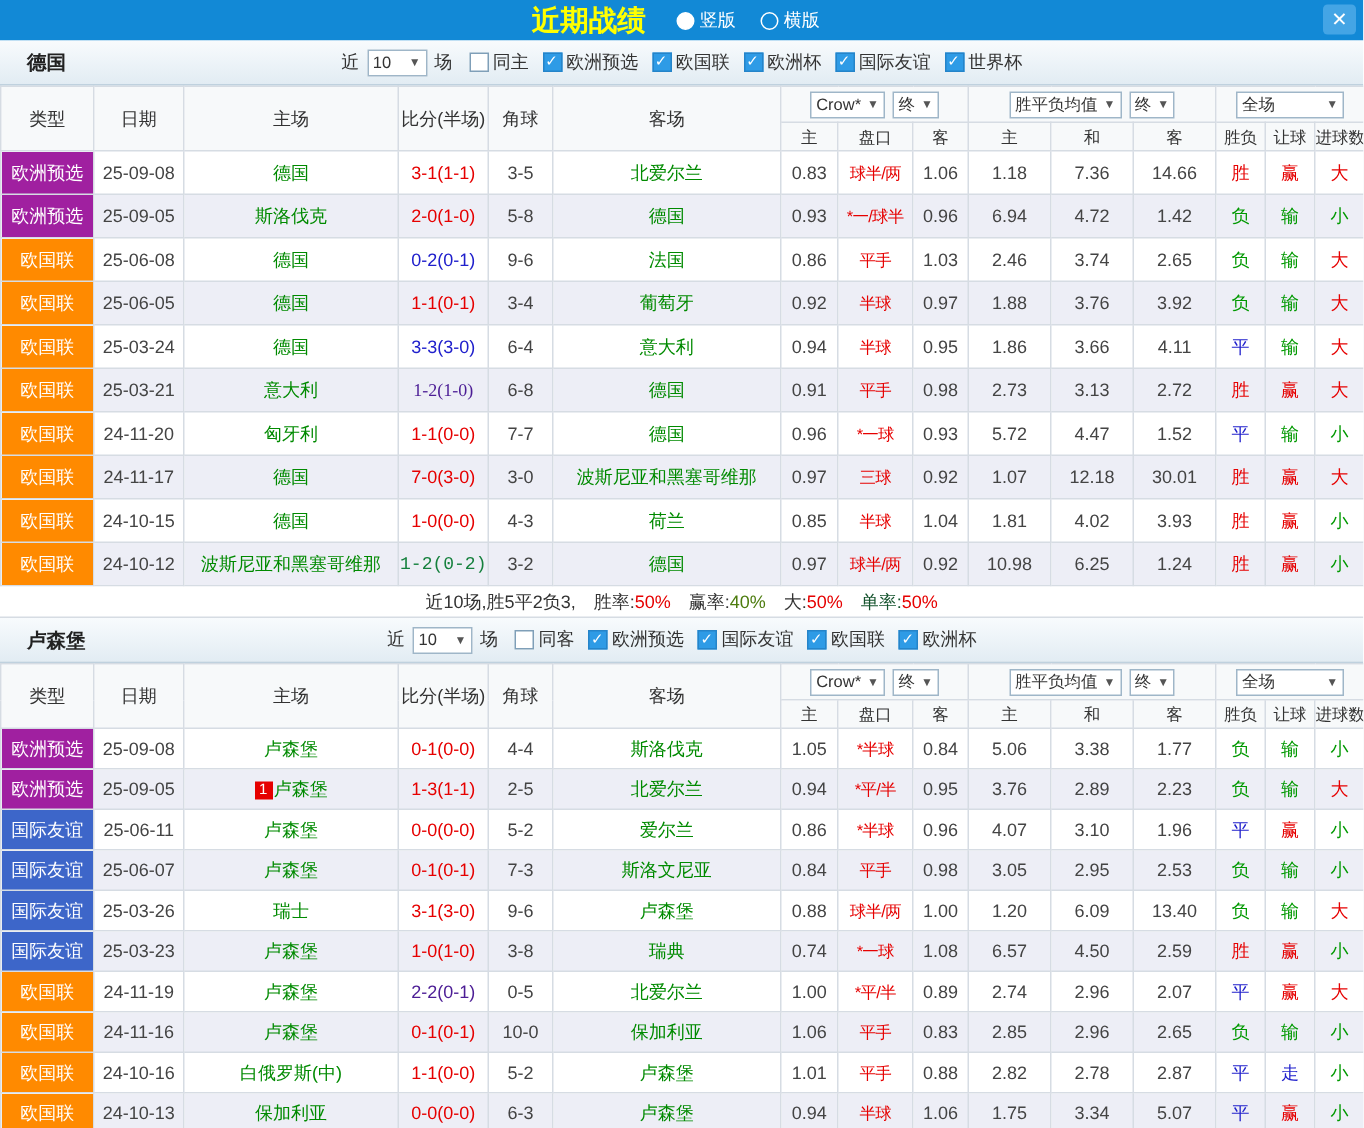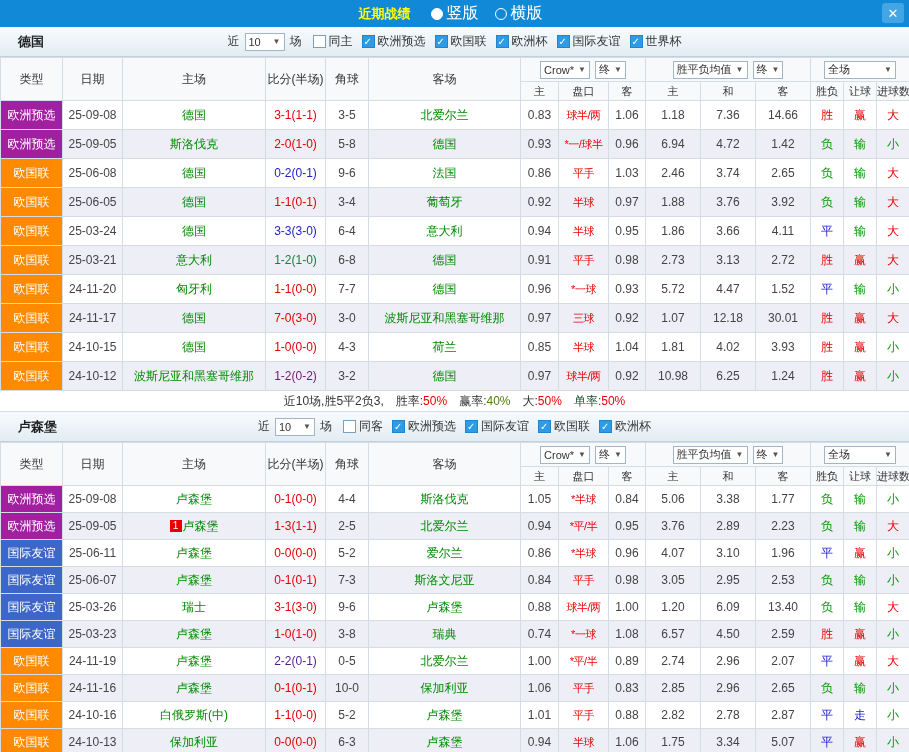--- a/index.html
+++ b/index.html
@@ -2,22 +2,22 @@
 <html><head>
 <meta charset="utf-8">
 <style>
   * { margin:0; padding:0; box-sizing:border-box; }
   html,body { width:909px; height:752px; overflow:hidden; background:#fff; }
   body { font-family:"Liberation Sans","DejaVu Sans",sans-serif; font-size:12px; color:#333; }
   .app { width:909px; height:752px; overflow:hidden; position:relative; background:#fff; }
 
   
   .titlebar { height:27px; background:#1289D6; display:flex; align-items:center; justify-content:center; position:relative; }
-  .title { color:#FFFF00; font-weight:bold; font-size:13px; margin-right:12px; }
-  .radio { color:#fff; display:inline-flex; align-items:center; gap:4px; margin:0 8px; cursor:pointer; font-size:16px; }
+  .title { color:#FFFF00; font-weight:bold; font-size:19px; margin-right:12px; }
+  .radio { color:#fff; display:inline-flex; align-items:center; gap:4px; margin:0 8px; cursor:pointer; font-size:12px; }
   .radio .dot { width:12px; height:12px; border:1px solid #fff; border-radius:50%; display:inline-block; background:transparent; }
   .radio.selected .dot { background:#fff; }
   .close-btn { position:absolute; right:5px; top:3px; width:22px; height:20px; background:#44A5E5; color:#fff;
                font-weight:bold; font-size:13px; display:flex; align-items:center; justify-content:center;
                border-radius:3px; cursor:pointer; }
 
   
   .section-bar { height:30px; background:linear-gradient(#F8FBFD,#E2ECF3); border-bottom:1px solid #BFD1DE;
                  display:flex; align-items:center; position:relative; }
   .team-name { position:absolute; left:18px; font-weight:bold; color:#222; font-size:13px; }
@@ -265,21 +265,21 @@
               <td>3.66</td>
               <td>4.11</td>
               <td style="color: rgb(32, 32, 204);">平</td>
               <td style="color: rgb(0, 153, 0);">输</td>
               <td style="color: rgb(230, 0, 0);">大</td>
             </tr>
             <tr class="alt">
               <td class="type-cell" style="background: rgb(255, 138, 0);">欧国联</td>
               <td>25-03-21</td>
               <td class="team-cell"><span>意大利</span></td>
-              <td style="color: #15803d;">1-2(1-0)</td>
+              <td style="color: #4c1d95; font-family: Liberation Serif, serif;">1-2(1-0)</td>
               <td>6-8</td>
               <td class="team-cell">德国</td>
               <td>0.91</td>
               <td class="hcp-cell">平手</td>
               <td>0.98</td>
               <td>2.73</td>
               <td>3.13</td>
               <td>2.72</td>
               <td style="color: rgb(230, 0, 0);">胜</td>
               <td style="color: rgb(230, 0, 0);">赢</td>
@@ -333,21 +333,21 @@
               <td>4.02</td>
               <td>3.93</td>
               <td style="color: rgb(230, 0, 0);">胜</td>
               <td style="color: rgb(230, 0, 0);">赢</td>
               <td style="color: rgb(0, 153, 0);">小</td>
             </tr>
             <tr class="alt">
               <td class="type-cell" style="background: rgb(255, 138, 0);">欧国联</td>
               <td>24-10-12</td>
               <td class="team-cell"><span>波斯尼亚和黑塞哥维那</span></td>
-              <td style="color: #701a75;">1-2(0-2)</td>
+              <td style="color: #15803d; font-family: Liberation Mono, monospace;">1-2(0-2)</td>
               <td>3-2</td>
               <td class="team-cell">德国</td>
               <td>0.97</td>
               <td class="hcp-cell">球半/两</td>
               <td>0.92</td>
               <td>10.98</td>
               <td>6.25</td>
               <td>1.24</td>
               <td style="color: rgb(230, 0, 0);">胜</td>
               <td style="color: rgb(230, 0, 0);">赢</td>

